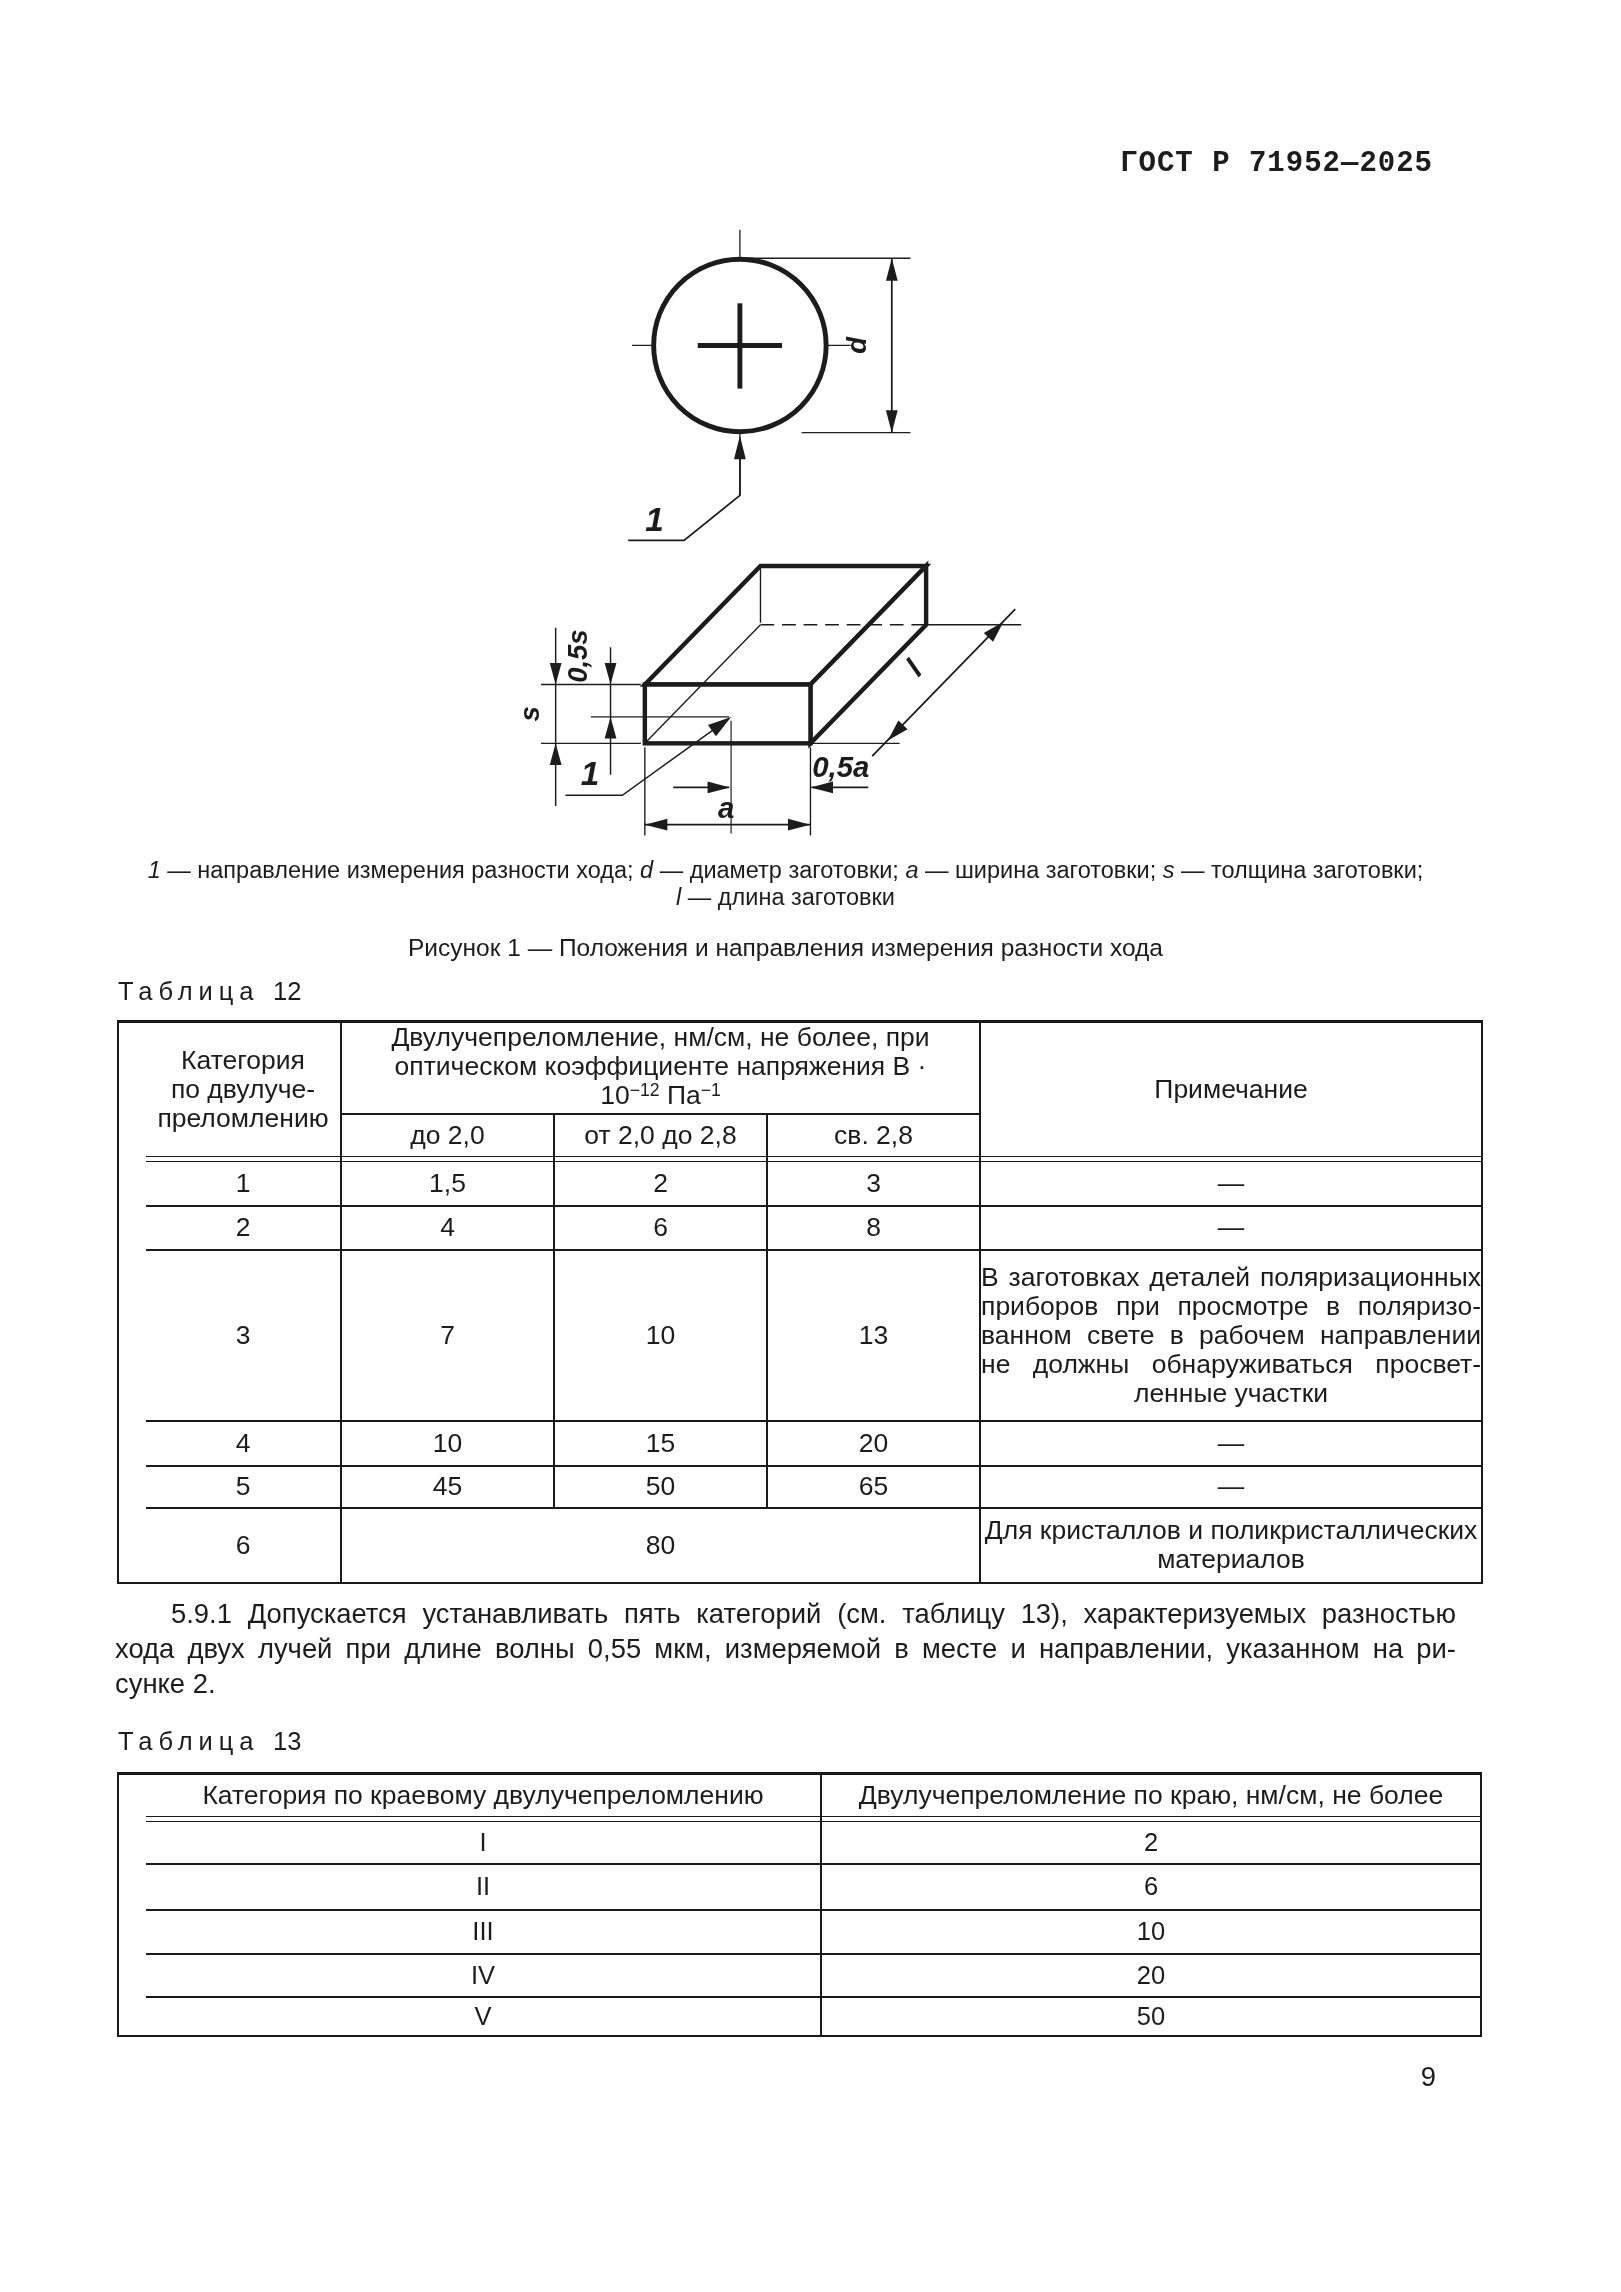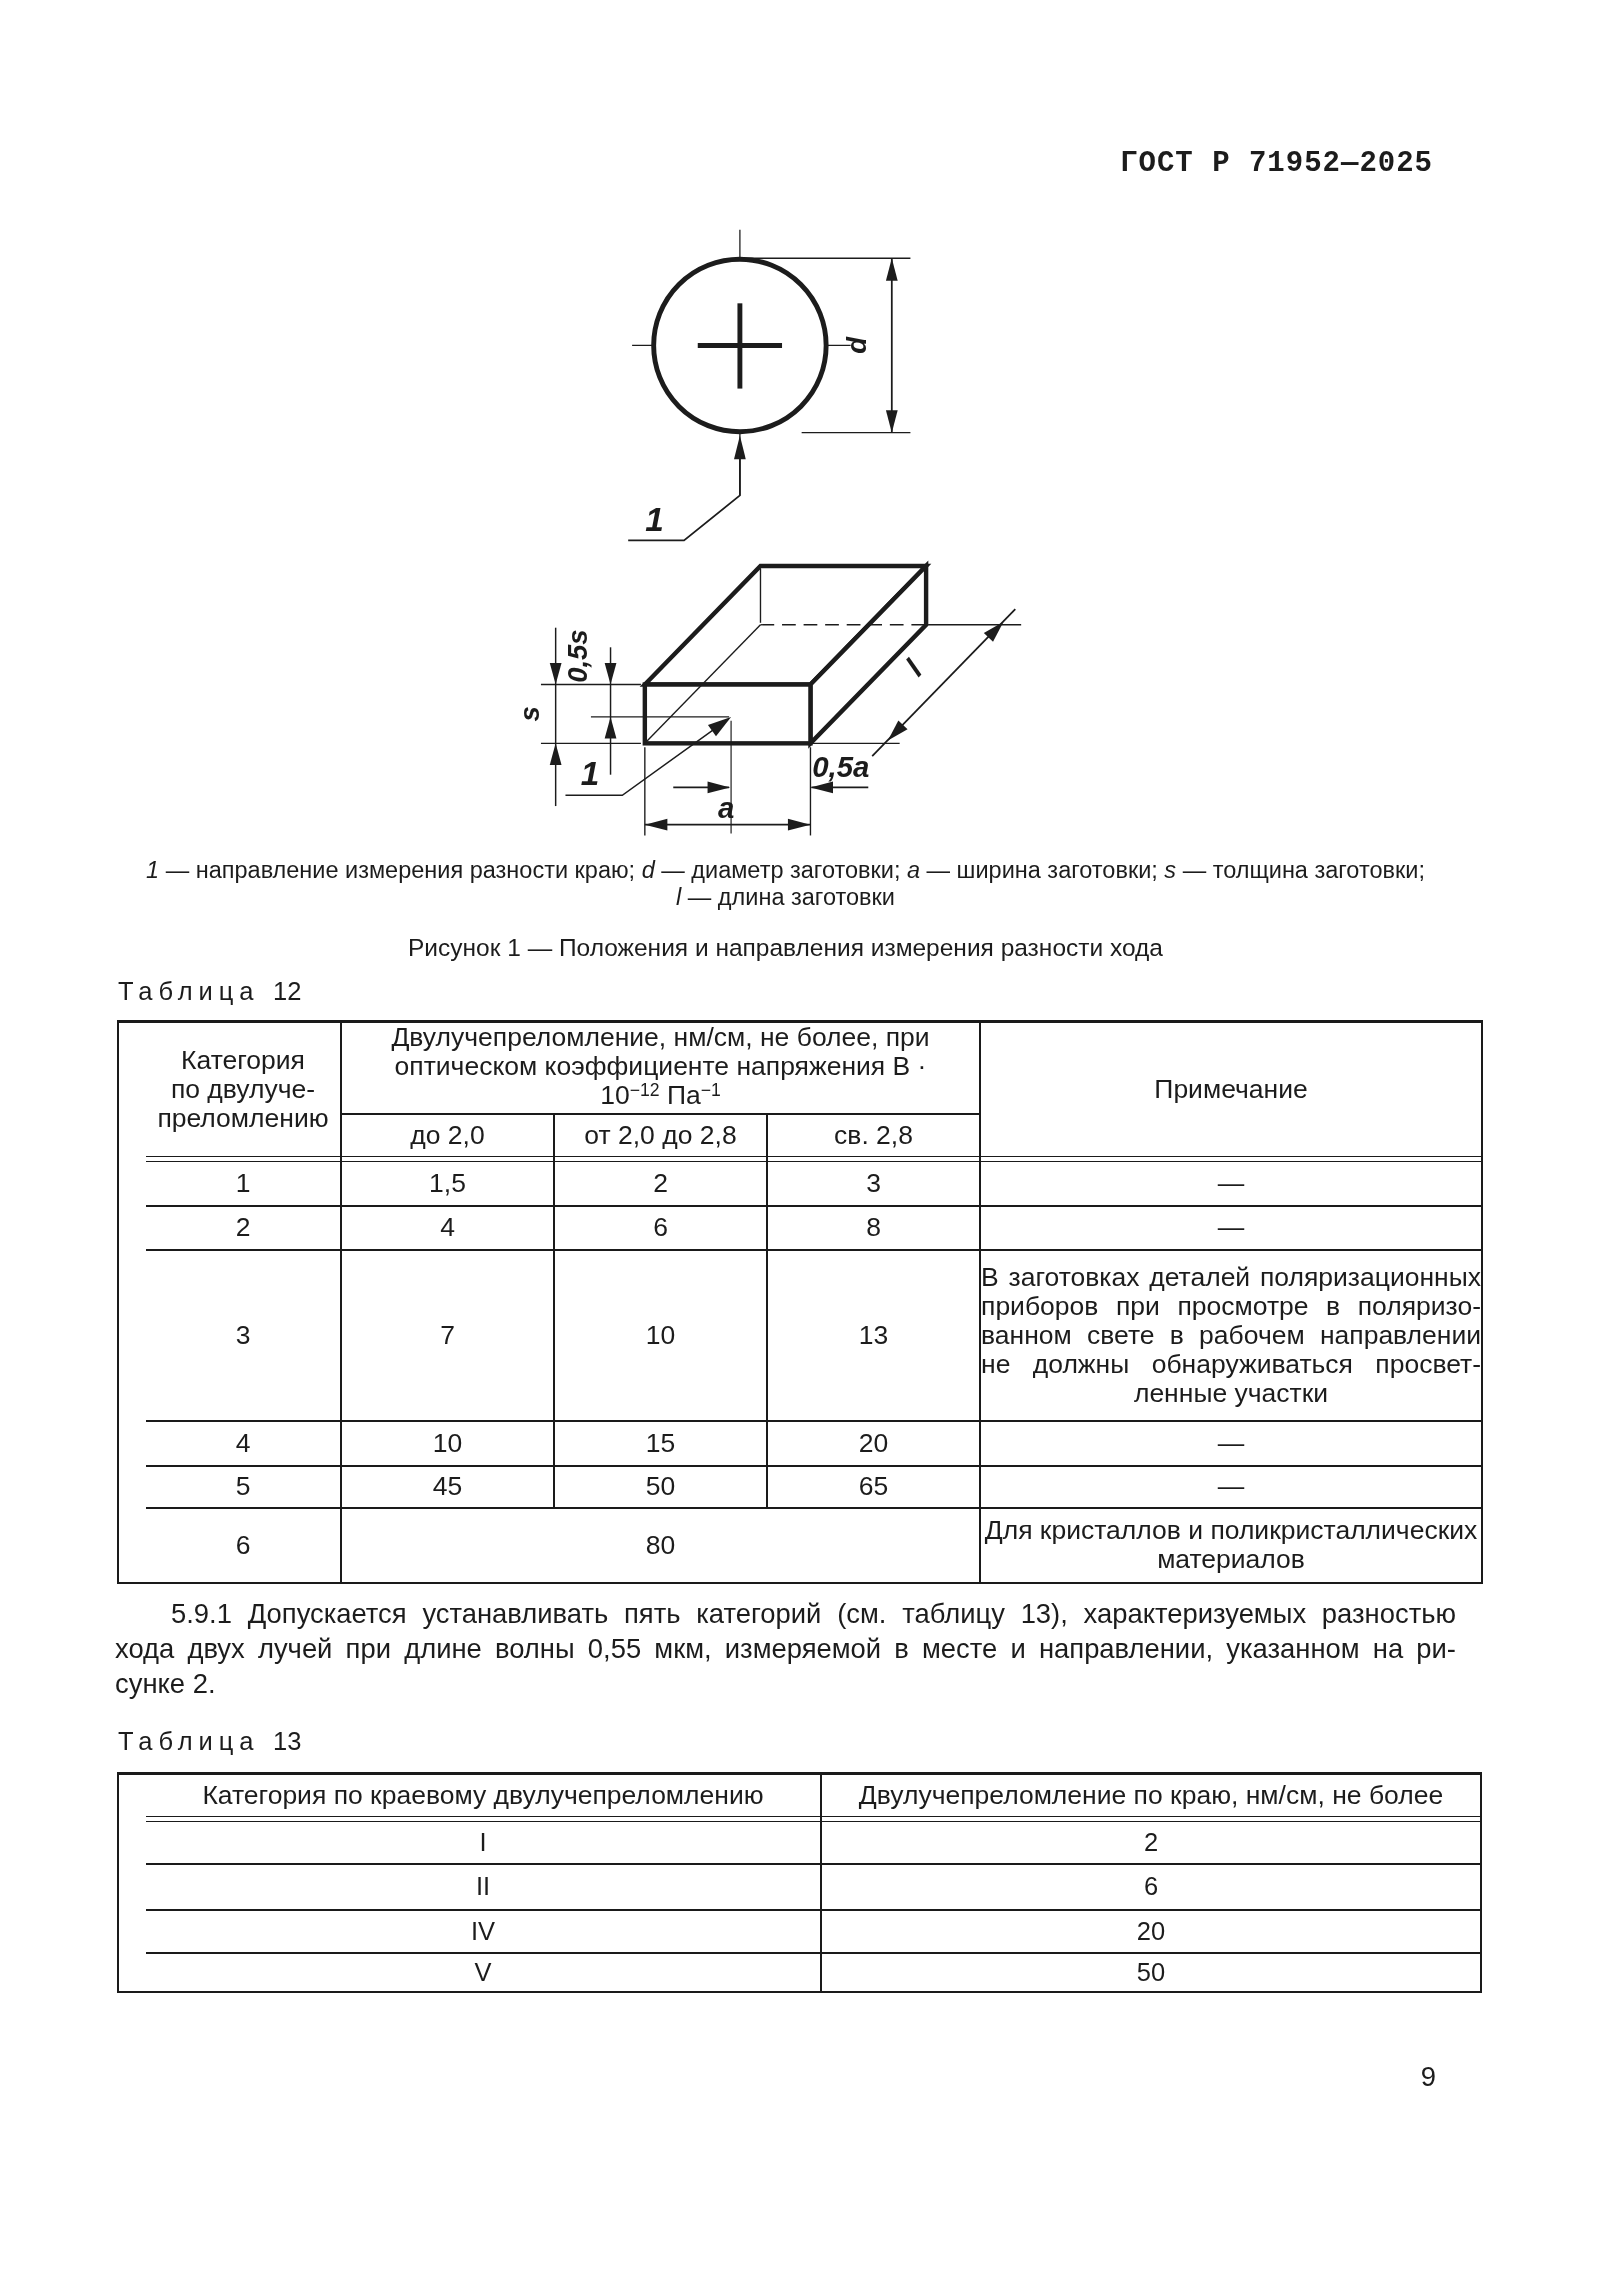--- a/index.html
+++ b/index.html
@@ -121,21 +121,21 @@
     <text x="550" y="728" font-size="28" text-anchor="middle" transform="rotate(-90 550 728)">s</text>
     <text x="599" y="669" font-size="28" text-anchor="middle" transform="rotate(-90 599 669)">0,5s</text>
     <text x="602" y="800" font-size="34" text-anchor="middle">1</text>
     <text x="741" y="834" font-size="30" text-anchor="middle">a</text>
     <text x="858" y="792" font-size="30" text-anchor="middle">0,5a</text>
     <text x="940" y="688" font-size="30" text-anchor="middle" transform="rotate(-46 940 688)">l</text>
   </svg>
 
   <div class="abs fig-caption">
     <div>
-      <span class="v">1</span><span> — направление измерения разности краю; </span><span class="v">d</span><span> — диаметр заготовки; </span><span class="v">a</span><span> — ширина заготовки; </span><span class="v">s</span><span> — толщина заготовки;</span>
+      <span class="v">1</span><span> — направление измерения разности хода; </span><span class="v">d</span><span> — диаметр заготовки; </span><span class="v">a</span><span> — ширина заготовки; </span><span class="v">s</span><span> — толщина заготовки;</span>
     </div>
     <div>
       <span class="v">l</span><span> — длина заготовки</span>
     </div>
   </div>
 
   <div class="abs fig-title">Рисунок 1 — Положения и направления измерения разности хода</div>
 
   <div class="abs tbl-label lbl12">
     <span class="w">Таблица</span><span class="n">12</span>
@@ -251,20 +251,24 @@
     </tr>
     <tr>
       <td class="br bb" style="height:41px;font-size:25.5px;">I</td>
       <td class="bb" style="font-size:25.5px;">2</td>
     </tr>
     <tr>
       <td class="br bb" style="height:44px;font-size:25.5px;">II</td>
       <td class="bb" style="font-size:25.5px;">6</td>
     </tr>
     <tr>
+      <td class="br bb" style="height:42px;font-size:25.5px;">III</td>
+      <td class="bb" style="font-size:25.5px;">10</td>
+    </tr>
+    <tr>
       <td class="br bb" style="height:41px;font-size:25.5px;">IV</td>
       <td class="bb" style="font-size:25.5px;">20</td>
     </tr>
     <tr>
       <td class="br" style="height:37px;font-size:25.5px;">V</td>
       <td style="font-size:25.5px;">50</td>
     </tr>
   </tbody>
     </table>
 

